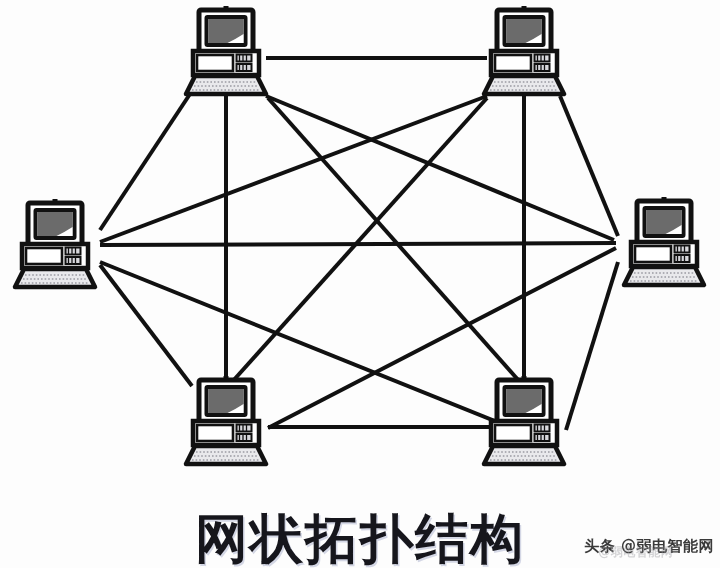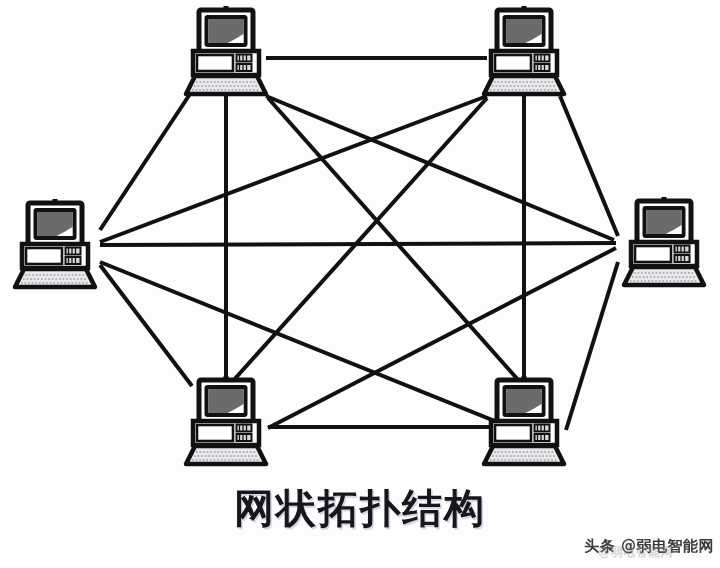--- a/index.html
+++ b/index.html
@@ -21,25 +21,25 @@
   #diagram-canvas {
     position: absolute;
     left: 0;
     top: 0;
     width: 720px;
     height: 568px;
   }
   #title-caption {
     position: absolute;
     left: 0;
-    top: 488px;
+    top: 512px;
     width: 720px;
     text-align: center;
     font-family: "DejaVu Sans", "Liberation Sans", sans-serif;
-    font-size: 40px;
+    font-size: 53px;
     font-weight: 700;
     letter-spacing: 2px;
     color: #16161c;
     line-height: 1;
     text-shadow: 1.5px 1.5px 0 rgba(120,130,175,0.30);
     user-select: none;
   }
   #watermark {
     position: absolute;
     right: 6px;

